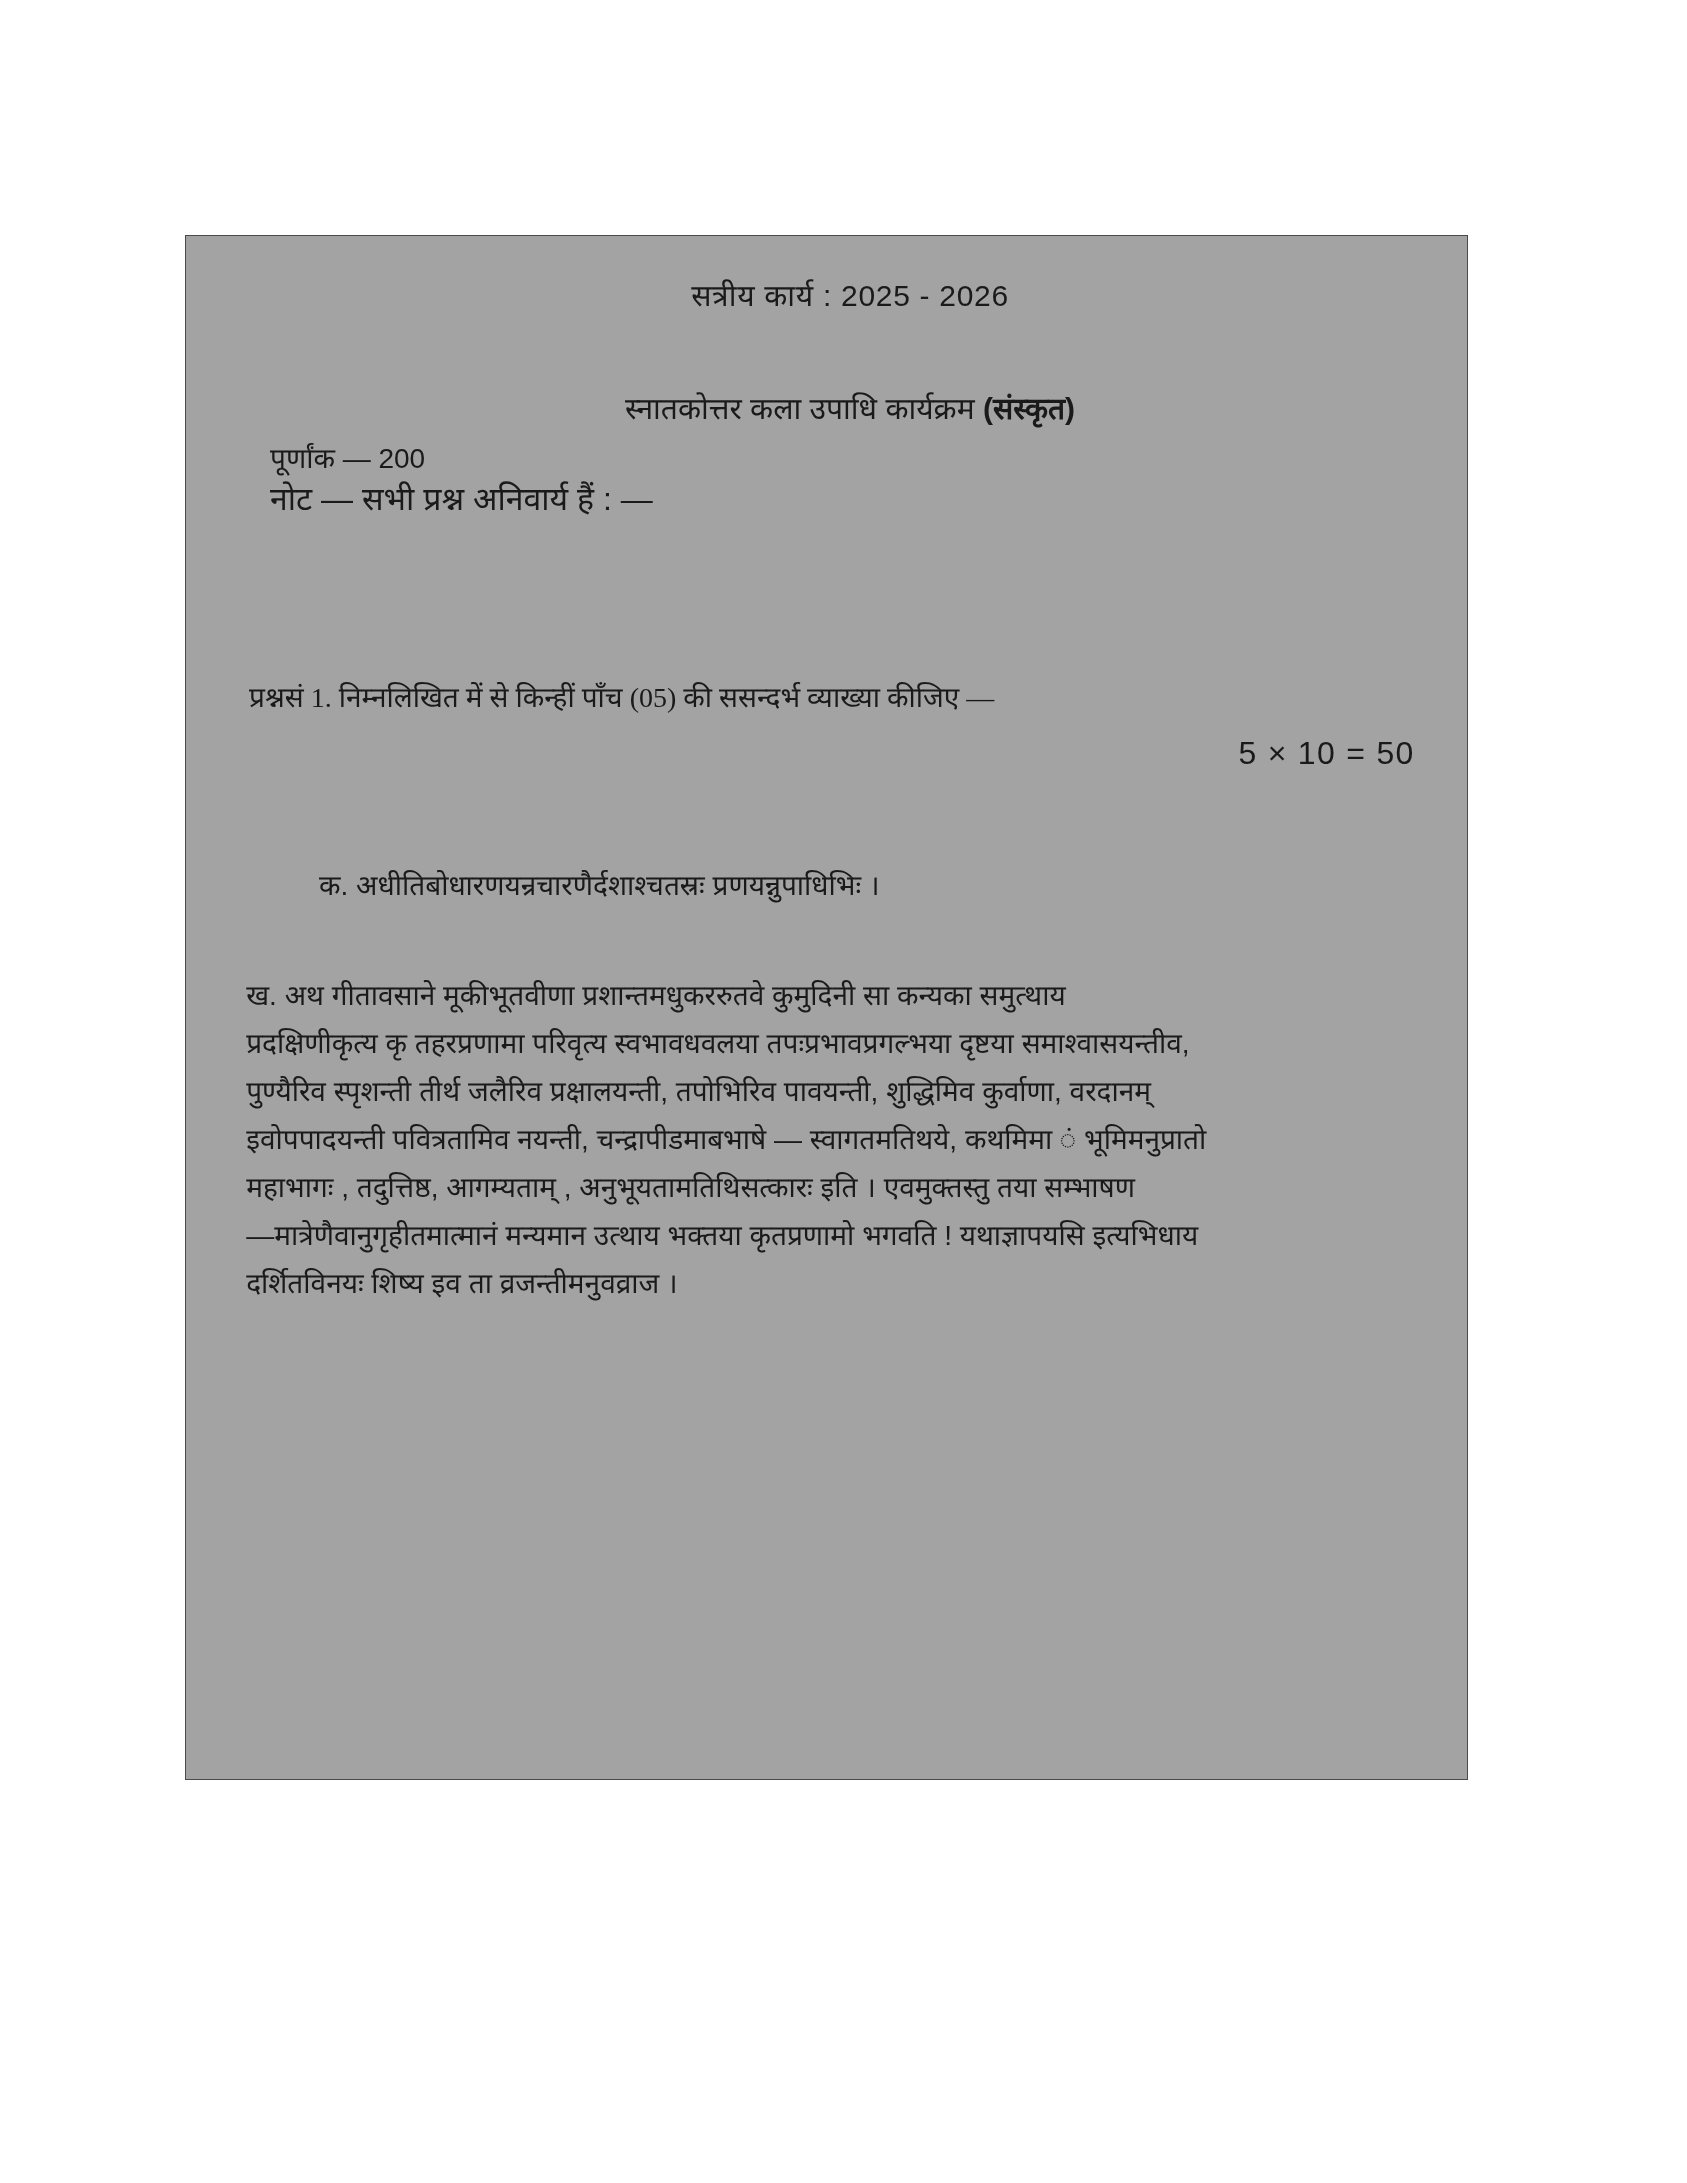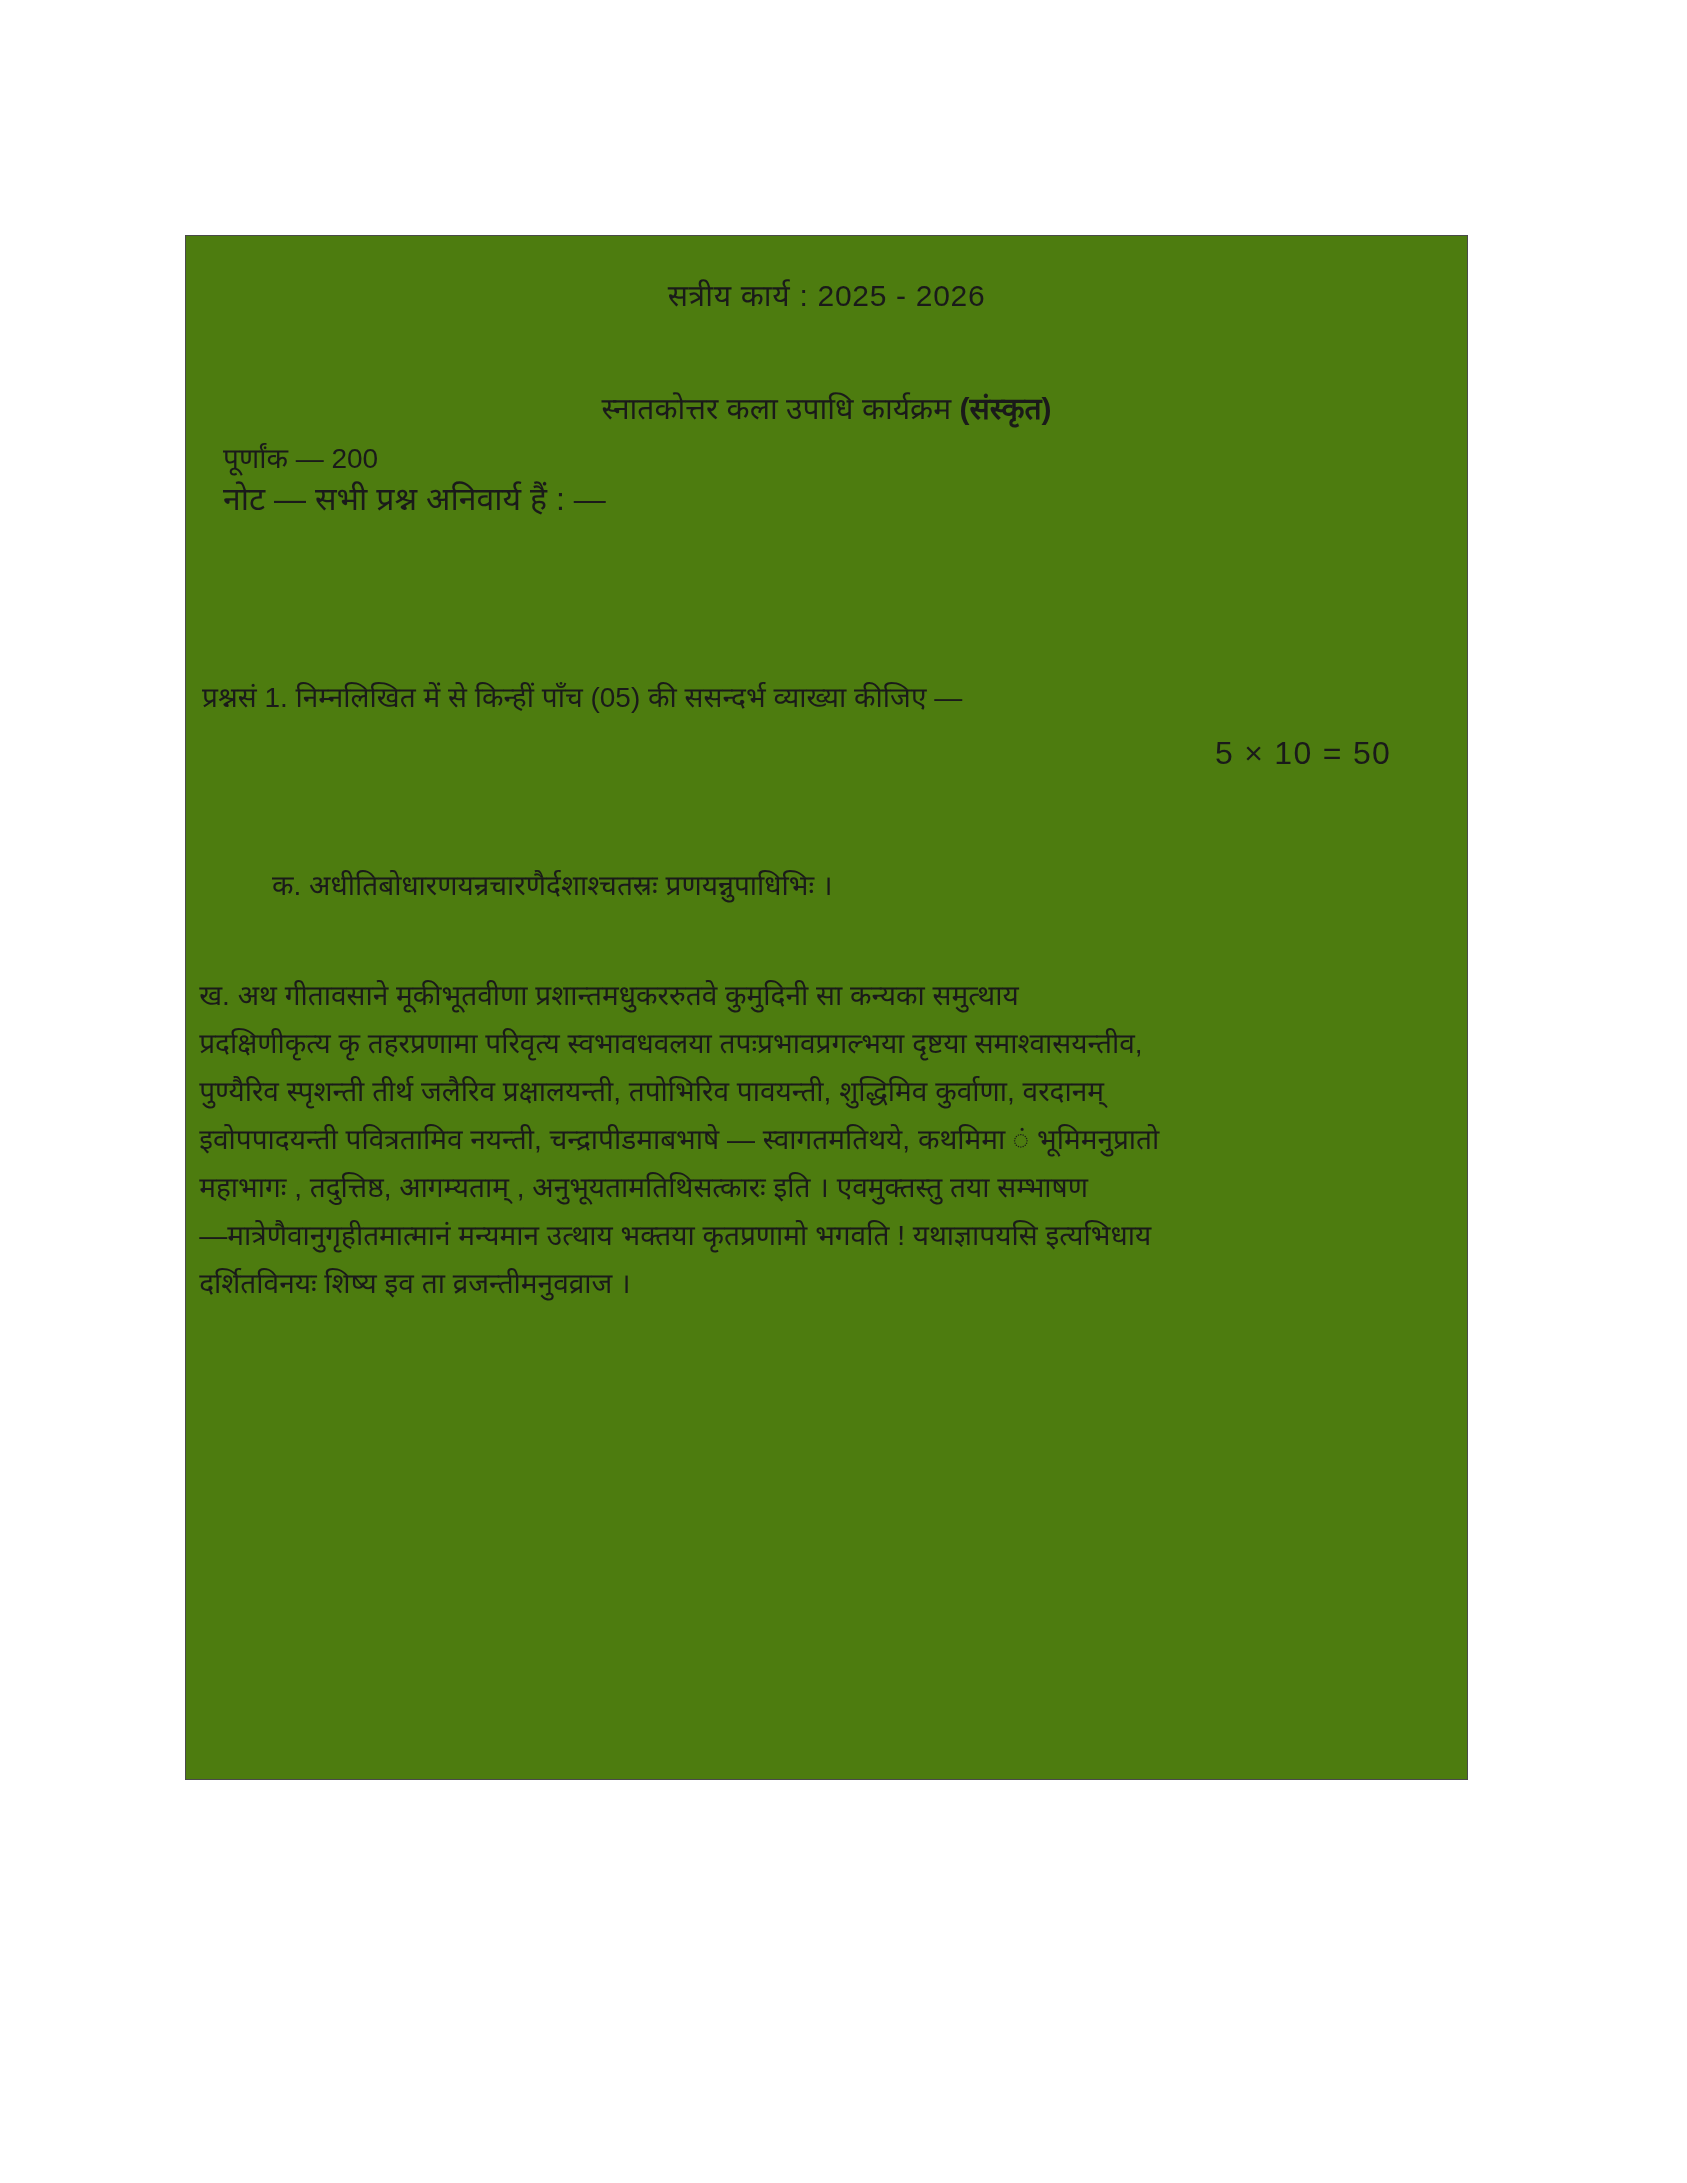--- a/index.html
+++ b/index.html
@@ -16,21 +16,22 @@
     color: #1a1a1a;
   }
   .frame {
     position: absolute;
     left: 185px;
     top: 235px;
     width: 1283px;
     height: 1545px;
     border: 1.3px solid #4a4a4a;
     box-sizing: border-box;
-    background: #4d7c0f;
+    background: #a3a3a3;
+    padding-left: 47px;
   }
   .h1 {
     margin-top: 40px;
     text-align: center;
     font-size: 30px;
     line-height: 40px;
     font-weight: 400;
     letter-spacing: 0.7px;
   }
   .h2 {
@@ -70,20 +71,21 @@
     margin-top: 0px;
     margin-left: 37px;
     font-size: 32px;
     line-height: 40px;
   }
   .q-prompt {
     margin-top: 159px;
     margin-left: 16px;
     font-size: 28px;
     line-height: 40px;
+    font-family: Liberation Serif, serif;
   }
   .q-marks {
     margin-top: 14.6px;
     margin-left: 953px;
     font-size: 32px;
     line-height: 40px;
     letter-spacing: 1.3px;
     text-align: center;
   }
   .option-ka1 {

